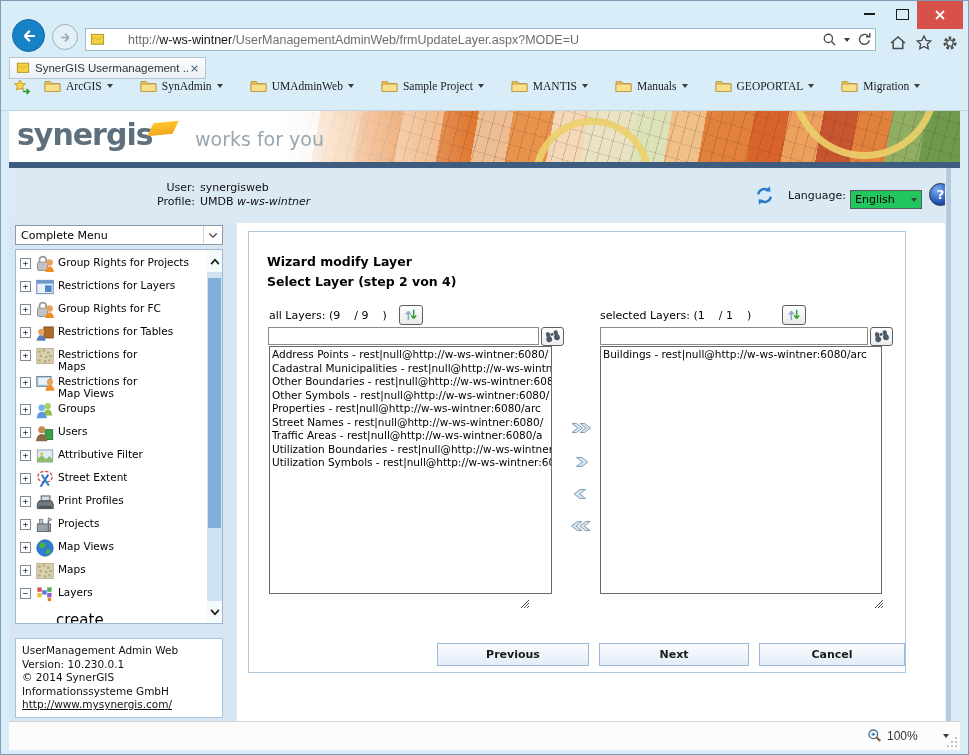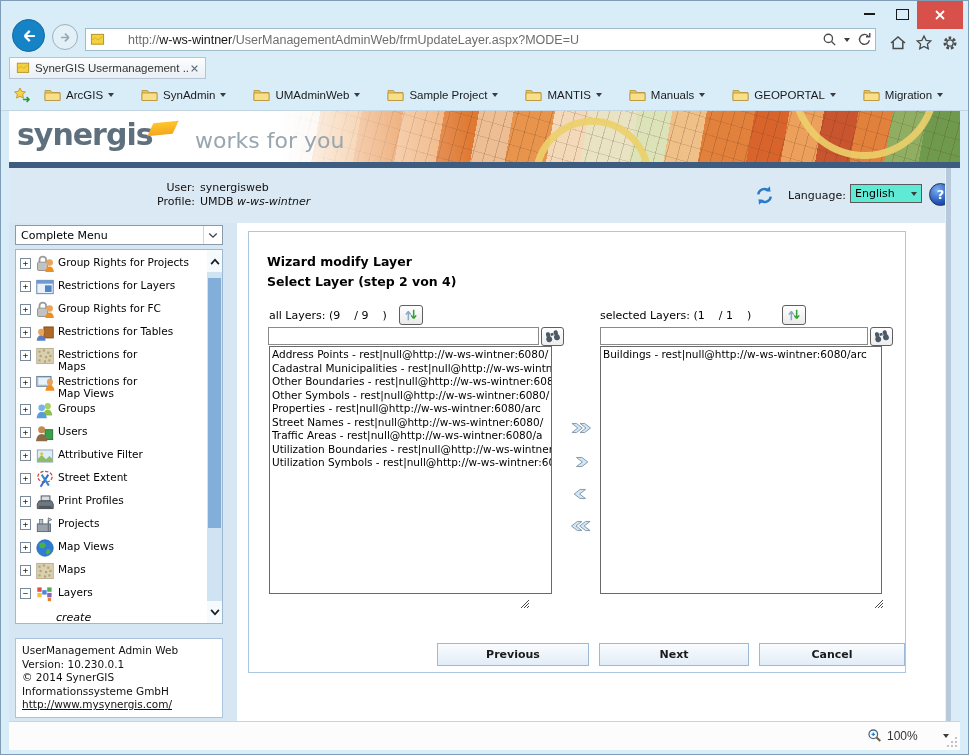--- a/index.html
+++ b/index.html
@@ -19,66 +19,66 @@
   #addrbar{position:absolute;left:84px;top:27px;width:791px;height:23px;background:#fff;border:1px solid #9fbccd;box-sizing:border-box;display:flex;align-items:center;padding-left:4px;}
   #addrbar .url{flex:1;font-size:12.5px;white-space:nowrap;overflow:hidden;margin-left:23px;}
   .u-dim{color:#6d6d6d;} .u-host{color:#141414;}
   .addr-ic{width:22px;height:21px;display:flex;align-items:center;justify-content:center;flex:none;}
   .chrome-ic{position:absolute;top:31px;width:22px;height:21px;display:flex;align-items:center;justify-content:center;}
 
   #tabsbar{position:absolute;left:0;top:56px;right:0;height:22px;}
   #tab{position:absolute;left:8px;top:0;width:197px;height:22px;background:linear-gradient(#fdfeff,#e9eff5);border:1px solid #b4c4d2;box-sizing:border-box;display:flex;align-items:center;padding:0 6px;}
   #tab .t-title{flex:1;font-size:11.5px;color:#333;white-space:nowrap;overflow:hidden;margin-left:5px;}
 
-  #favbar{position:absolute;left:0;top:78px;right:0;height:32px;display:flex;align-items:center;padding-left:12px;box-sizing:border-box;border-bottom:1px solid #c2d5e2;}
+  #favbar{position:absolute;left:0;top:78px;right:0;height:32px;display:flex;align-items:flex-start;padding-left:12px;box-sizing:border-box;border-bottom:1px solid #c2d5e2;font-family:Liberation Serif, serif;}
   #fav-items{display:flex;align-items:center;gap:27px;margin-left:12px;}
   .fav-item{display:flex;align-items:center;gap:5px;font-size:11.5px;color:#1a1a1a;}
   .caret-down{width:0;height:0;border-left:3.5px solid transparent;border-right:3.5px solid transparent;border-top:4px solid #3c3c3c;display:inline-block;}
   .ic{display:inline-flex;align-items:center;}
 
   
   #page{position:absolute;left:8px;top:110px;right:8px;bottom:4px;background:#fff;font-family:"DejaVu Sans",sans-serif;}
   #banner{position:absolute;left:0;top:0;right:0;height:51px;background:#fff;overflow:hidden;}
   .logo-text{position:absolute;left:8px;top:6px;font-weight:bold;font-size:30px;color:#5e6f7d;letter-spacing:-1px;}
   .logo-swoosh{position:absolute;left:142px;top:11px;width:24px;height:13px;background:linear-gradient(#ffc628,#f2a71f);transform:skewX(-30deg) rotate(-6deg);}
-  .tagline{position:absolute;left:186px;top:17px;font-size:22px;color:#98a6b0;}
+  .tagline{position:absolute;left:186px;top:17px;font-size:19px;color:#98a6b0;}
   #banner-map{position:absolute;left:270px;right:0;top:0;bottom:0;
     background:
       linear-gradient(to right,#ffffff 0%,rgba(255,255,255,.65) 9%,rgba(255,255,255,0) 28%),
       radial-gradient(circle at 46% 130%,transparent 52px,rgba(236,208,106,.9) 53px,rgba(236,208,106,.9) 59px,transparent 60px),
       radial-gradient(circle at 86% -50%,transparent 66px,rgba(236,208,106,.9) 67px,rgba(236,208,106,.9) 73px,transparent 74px),
       repeating-linear-gradient(105deg,rgba(92,52,32,.22) 0 1px,transparent 1px 11px),
       repeating-linear-gradient(16deg,rgba(92,52,32,.15) 0 1px,transparent 1px 16px),
       linear-gradient(100deg,#f1e2d2 0 6%,#eda55f 6% 12%,#e78a3f 12% 18%,#f0b27c 18% 24%,#e07a33 24% 29%,#edbd93 29% 34%,#e8944c 34% 40%,#f3d9b8 40% 45%,#e9e3c3 45% 52%,#dde3b8 52% 57%,#f0c089 57% 62%,#e2813b 62% 69%,#d8642b 69% 74%,#eda05c 74% 79%,#c9552e 79% 84%,#e2813b 84% 89%,#8fae62 89% 94%,#6f9a4e 94% 100%);}
   #darkbar{position:absolute;left:0;top:51px;right:0;height:6px;background:#3d5c80;}
   #userrow{position:absolute;left:0;top:57px;right:0;height:55px;background:#dbe9f4;}
   #user-lines{position:absolute;left:110px;top:13px;font-size:11px;color:#111;line-height:14px;}
   .u-lbl{display:inline-block;width:76px;text-align:right;margin-right:5px;}
   #lang-refresh{position:absolute;left:745px;top:17px;}
   #lang-label{position:absolute;left:779px;top:21px;font-size:11px;color:#111;}
-  #lang-select{position:absolute;left:841px;top:16px;width:72px;height:19px;background:#5eead4;border:1px solid #5a5a5a;box-sizing:border-box;font-size:11px;display:flex;align-items:center;padding-left:4px;}
+  #lang-select{position:absolute;left:841px;top:22px;width:72px;height:19px;background:#22c55e;border:1px solid #5a5a5a;box-sizing:border-box;font-size:11px;display:flex;align-items:center;padding-left:4px;}
   #lang-select .caret-down{position:absolute;right:4px;top:7px;}
   #help-btn{position:absolute;left:920px;top:15px;width:23px;height:23px;border-radius:50%;background:radial-gradient(circle at 35% 28%,#7ab0f0,#2050b4 65%,#14306e);border:1px solid #23344a;color:#fff;font-weight:bold;font-size:13px;display:flex;align-items:center;justify-content:center;box-sizing:border-box;}
 
   #content{position:absolute;left:0;top:112px;right:0;bottom:28px;background:#fff;overflow:hidden;}
   #sidecol{position:absolute;left:0;top:112px;width:228px;bottom:28px;background:#d6e6f3;}
   #scrollstrip{position:absolute;right:0;top:57px;width:14px;bottom:28px;background:linear-gradient(to right,#b7c9da 0 5px,#d9ecf8 5px);border-left:1px solid #e6f1f9;}
 
   
   #menu-select{position:absolute;left:6px;top:114px;width:208px;height:20px;background:#fff;border:1px solid #8a9aa8;box-sizing:border-box;font-size:11px;display:flex;align-items:center;padding-left:5px;}
   #menu-select .sel-caret{position:absolute;right:0;top:0;width:18px;height:18px;display:flex;align-items:center;justify-content:center;border-left:1px solid #d0d6dc;}
   #menu-panel{position:absolute;left:6px;top:138px;width:208px;height:375px;background:#fff;border:1px solid #9fb8cf;box-sizing:border-box;overflow:hidden;}
   #menu-items{position:absolute;left:2px;top:3px;right:17px;}
   .mi-row{display:flex;align-items:flex-start;min-height:23px;}
   .mi-expand{width:11px;height:11px;box-sizing:border-box;border:1px solid #7a8a98;background:#fff;font:9px/8px "DejaVu Sans Mono",monospace;text-align:center;color:#222;margin:5px 3px 0 2px;flex:none;}
   .mi-icon{width:22px;height:22px;flex:none;margin-right:2px;}
   .mi-icon svg{width:22px;height:22px;}
   .mi-label{font-size:10.5px;color:#000;padding-top:4px;line-height:11.5px;}
   .mi-label.wrap2{max-width:100px;}
-  .mi-sub{margin-left:38px;font-size:11px;min-height:20px;padding-top:5px;box-sizing:border-box;font-style:italic;}
+  .mi-sub{margin-left:38px;font-size:15px;min-height:20px;padding-top:5px;box-sizing:border-box;}
   #menu-scroll{position:absolute;right:0;top:0;width:15px;bottom:0;background:#cfe3f3;}
   #menu-thumb{position:absolute;left:1px;right:1px;top:28px;height:250px;background:#82aeda;}
   .ms-arrow{position:absolute;left:0;width:15px;height:22px;display:flex;align-items:center;justify-content:center;background:#f5fafd;}
   #ms-up{top:0;} #ms-down{bottom:0;}
   #sb-footer{position:absolute;left:6px;top:527px;width:208px;background:#fff;border:1px solid #a9c4dc;box-sizing:border-box;padding:5px 6px;font-size:10.5px;line-height:13.5px;color:#111;}
   #sb-footer a{color:#111;}
 
   
   #main-panel{position:absolute;left:239px;top:120px;width:658px;height:442px;background:#fff;border:1px solid #aac8e2;box-sizing:border-box;}
   .wz-title{position:absolute;left:18px;font-weight:bold;font-size:12.5px;color:#000;}

